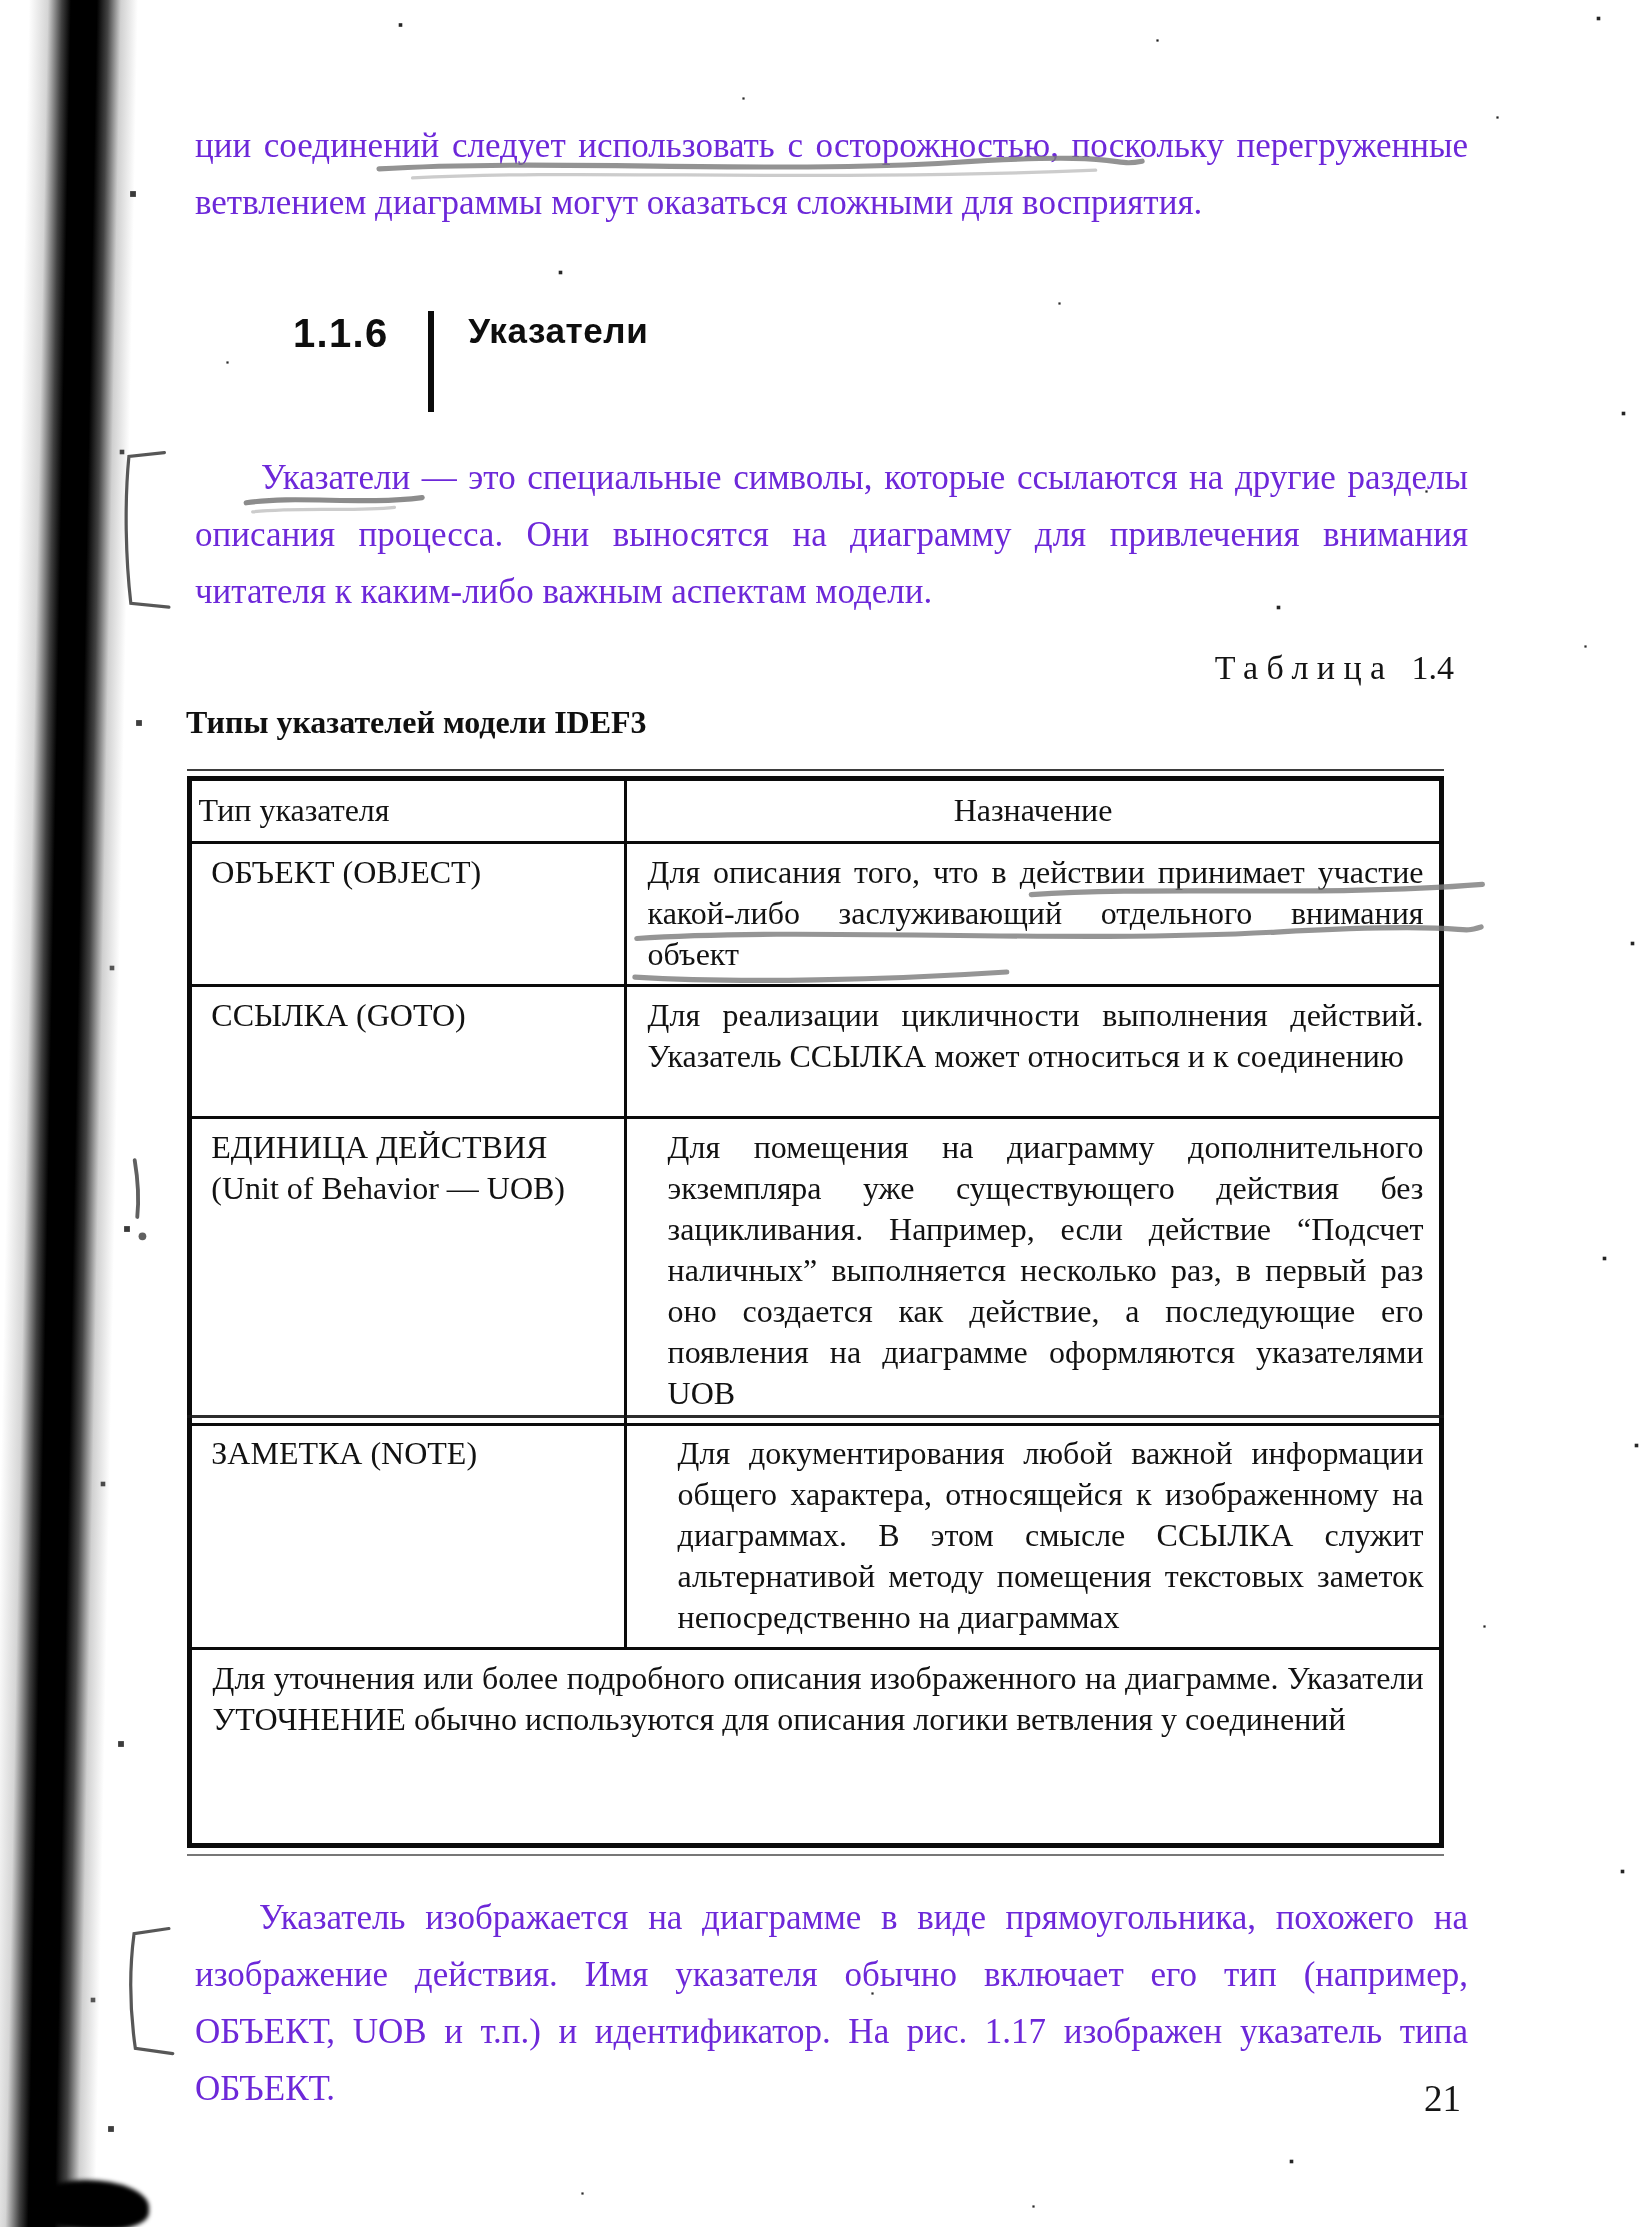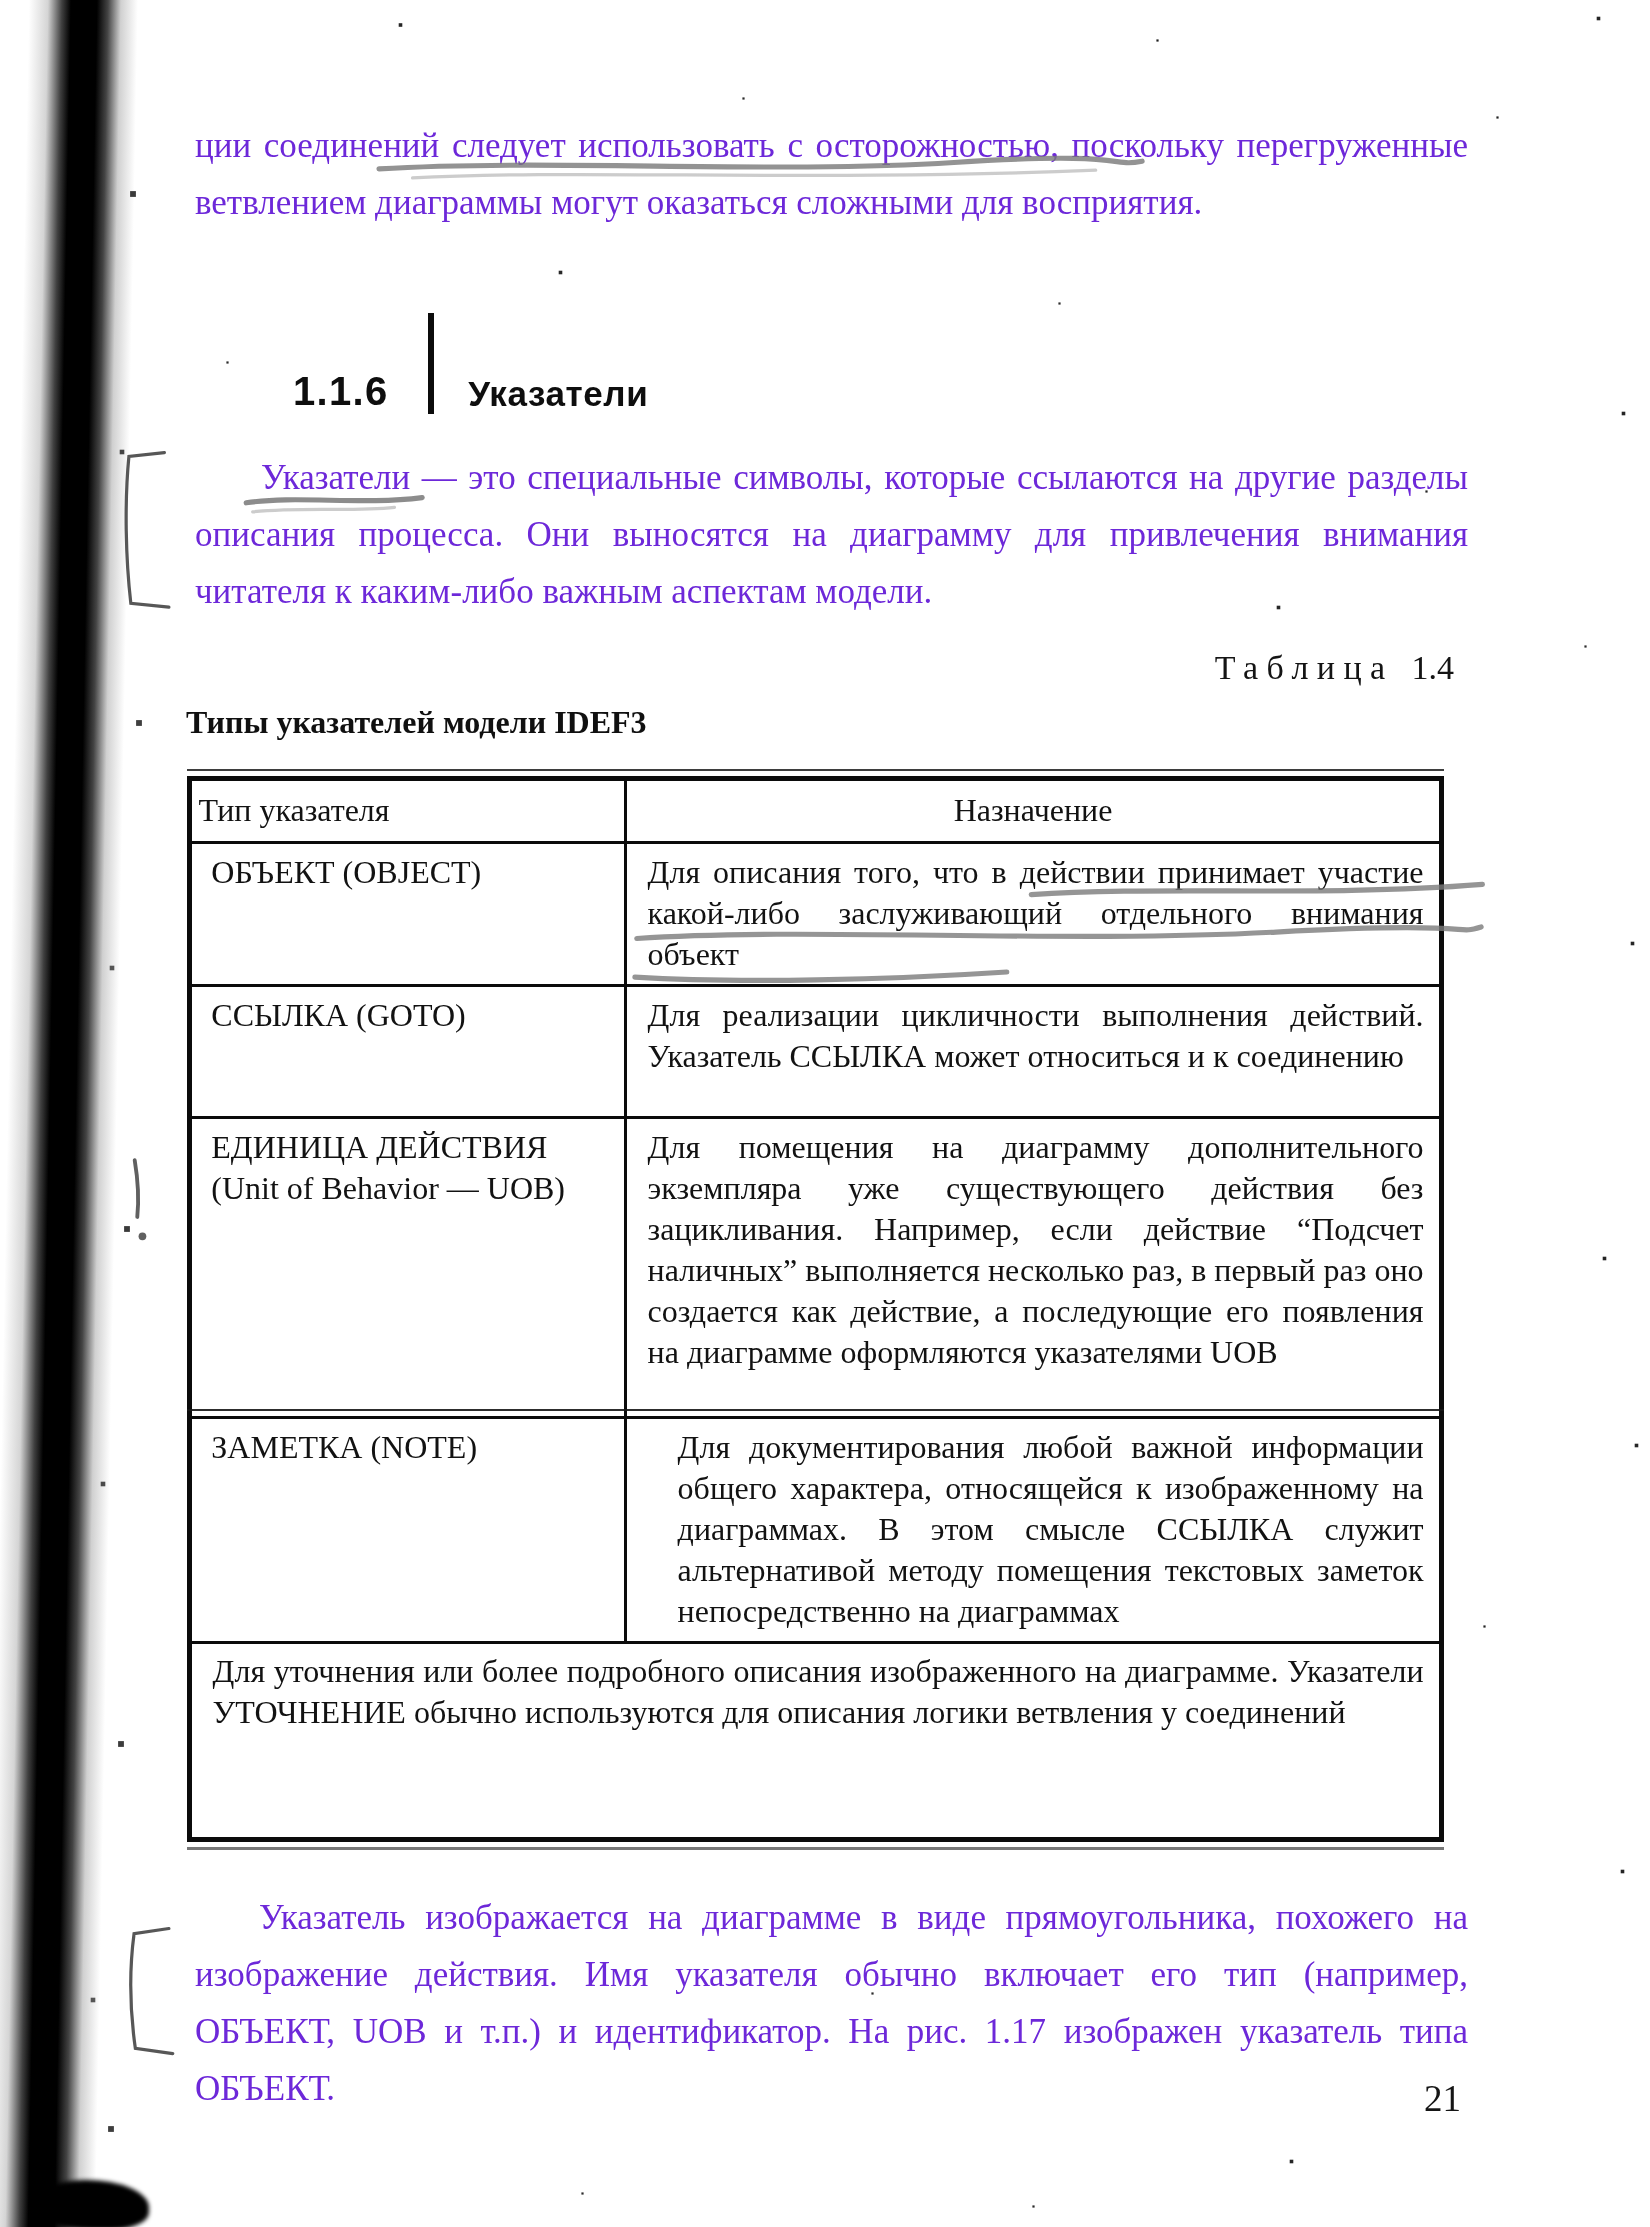--- a/index.html
+++ b/index.html
@@ -42,21 +42,21 @@
   
   .p{
     position:absolute; left:186px; width:1273px; margin:9px;
     font-size:35px; line-height:57px; text-align:justify; color:#6d28d9;
   }
   .p1{ top:108px; }
   .p2{ top:440px; text-indent:66px; }
   .p3{ top:1880px; text-indent:64px; }
   .section{
     position:absolute; top:311px; left:293px; height:103px;
-    display:flex; align-items:flex-end;
+    display:flex; align-items:flex-start;
     font-family:"Liberation Sans", sans-serif; font-weight:bold; color:#0e0e0e;
   }
   .sec-num{ font-size:40px; margin-right:40px; letter-spacing:1.3px; }
   .sec-bar{ width:5.8px; height:101px; background:#0c0c0c; margin-right:34px; }
   .sec-title{ font-size:35px; letter-spacing:0.6px; }
   .tcaption{
     position:absolute; top:649px; left:186px; width:1268px; text-align:right;
     font-size:34px; color:#141414;
   }
   .tcaption .cap-label{ letter-spacing:8.4px; margin-right:18px; }
@@ -84,21 +84,21 @@
     background:#161616; opacity:.9;
   }
   .td{ box-sizing:border-box; font-size:32px; line-height:41px; color:#121212; }
   .td1{
     width:435px; border-right:3.2px solid #0b0b0b;
     padding:7.7px 52px 9px 19.3px; text-align:left; font-size:32px;
   }
   .td2{ flex:1; padding:7.7px 15.5px 9px 20.6px; text-align:justify; }
   .th{ padding:9px 6.4px 10.3px 6.4px; font-size:32px; }
   .th2{ text-align:center; }
-  .r1{ min-height:129px; } .r2{ min-height:129px; } .r3{ min-height:297px; }
+  .r1{ min-height:129px; } .r2{ min-height:129px; } .r3{ min-height:297px;gap:20px; }
   .r4{ min-height:216px;gap:30px; } .r5{ min-height:193px; }
   .pagenum{
     position:absolute; top:2077px; left:186px; width:1275px; text-align:right;
     font-size:37px; color:#151515;
   }
   .marks{ position:absolute; top:0; left:0; pointer-events:none; }
 </style>
 </head>
 <body>
 

